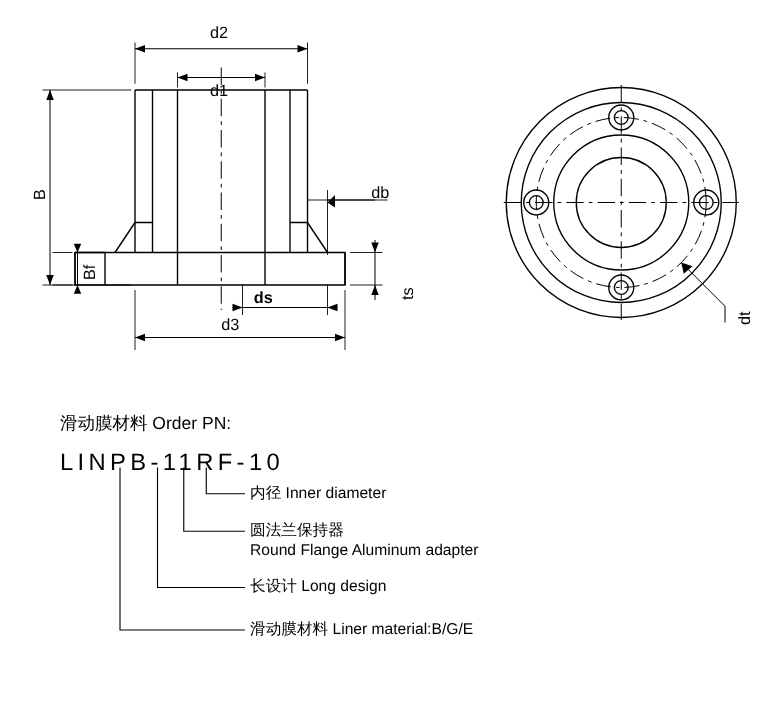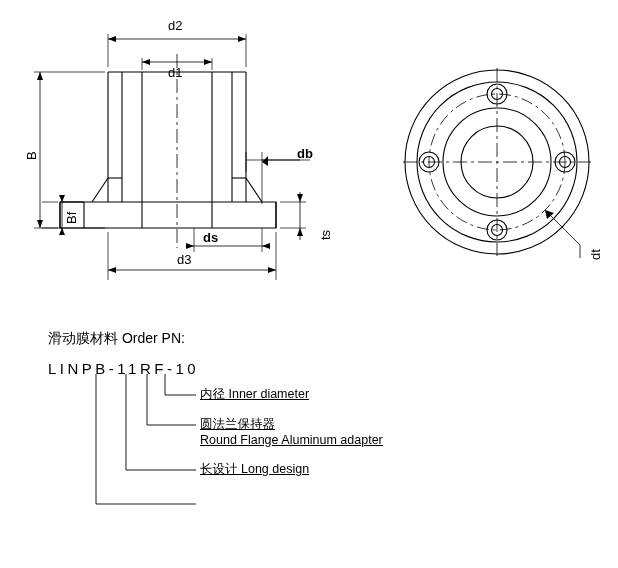--- a/index.html
+++ b/index.html
@@ -40,30 +40,29 @@
     transform: rotate(-90deg);
     transform-origin: left top;
   }
   .pn-title {
     position: absolute;
     font-size: 14px;
     white-space: nowrap;
   }
   .pn-code {
     position: absolute;
-    font-size: 15px;
+    font-size: 19px;
     letter-spacing: 3.5px;
     white-space: nowrap;
   }
   .note {
     position: absolute;
     font-size: 12.5px;
     white-space: nowrap;
     line-height: 15px;
-    text-decoration: underline;
   }
 </style>
 </head>
 <body>
 
 <div id="root">
 
   <svg class="drawing" viewBox="0 0 618 568">
     <g stroke="#000" fill="none" stroke-width="1.1" shape-rendering="geometricPrecision">
 
@@ -173,31 +172,32 @@
       <path d="M 96 362 L 96 492 L 196 492" stroke-width="0.9"></path>
     </g>
   </svg>
 
   <div class="lbl" style="left:168px; top:6px;">d2</div>
   <div class="lbl" style="left:168px; top:29px;margin-top:24px;">d1</div>
 
   <div class="lbl rot90" style="left:24px; top:148px;">B</div>
   <div class="lbl rot90" style="left:64px; top:212px;">Bf</div>
 
-  <div class="lbl" style="left:297px; top:134px;font-weight:bold;">db</div>
+  <div class="lbl" style="left:297px; top:134px;">db</div>
   <div class="lbl" style="left:203px; top:218px;font-weight:bold;">ds</div>
   <div class="lbl rot90" style="left:318px; top:228px;">ts</div>
   <div class="lbl" style="left:177px; top:240px;">d3</div>
 
   <div class="lbl rot90" style="left:588px; top:248px;">dt</div>
 
   <div class="pn-title" style="left:48px; top:318px;">滑动膜材料 Order PN:</div>
   <div class="pn-code" style="left:48px; top:348px;">LINPB-11RF-10</div>
 
   <div class="note" style="left:200px; top:375px;">内径 Inner diameter</div>
 
   <div class="note" style="left:200px; top:405px;text-align:right;">圆法兰保持器</div>
   <div class="note" style="left:200px; top:450px;">长设计 Long design</div>
 
   <div class="note" style="left:200px; top:421px;">Round Flange Aluminum adapter</div>
 
+  <div class="note" style="left:200px; top:484px;">滑动膜材料 Liner material:B/G/E</div>
 
 </div>
 
 </body></html>

